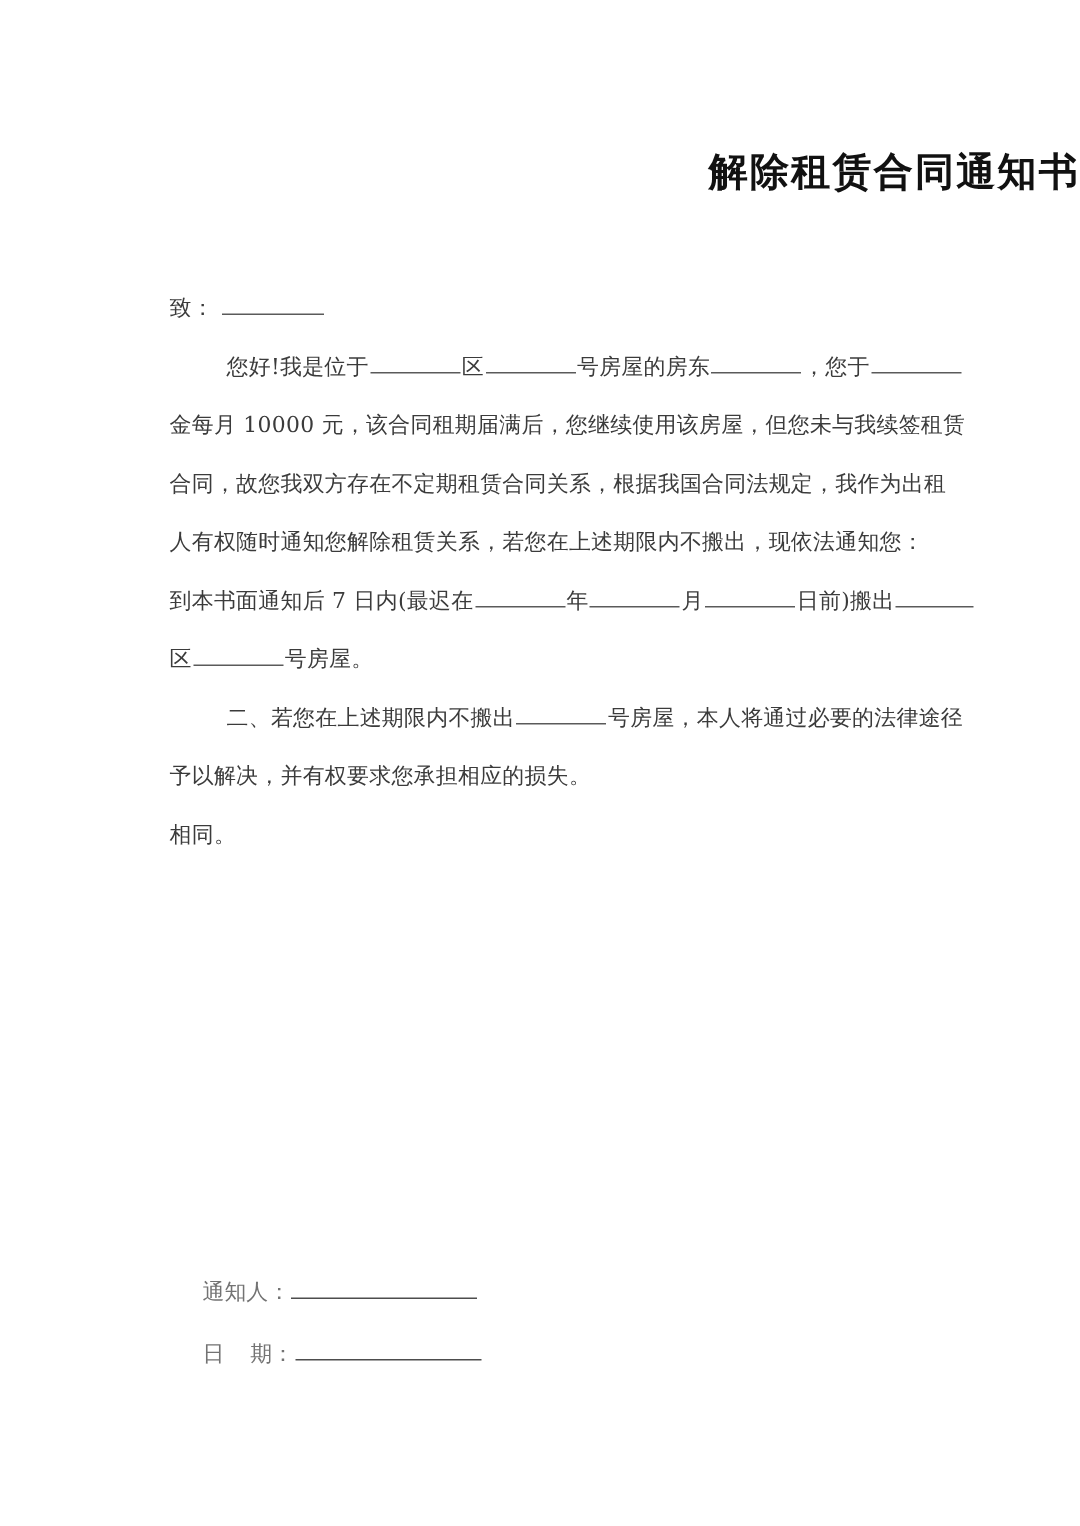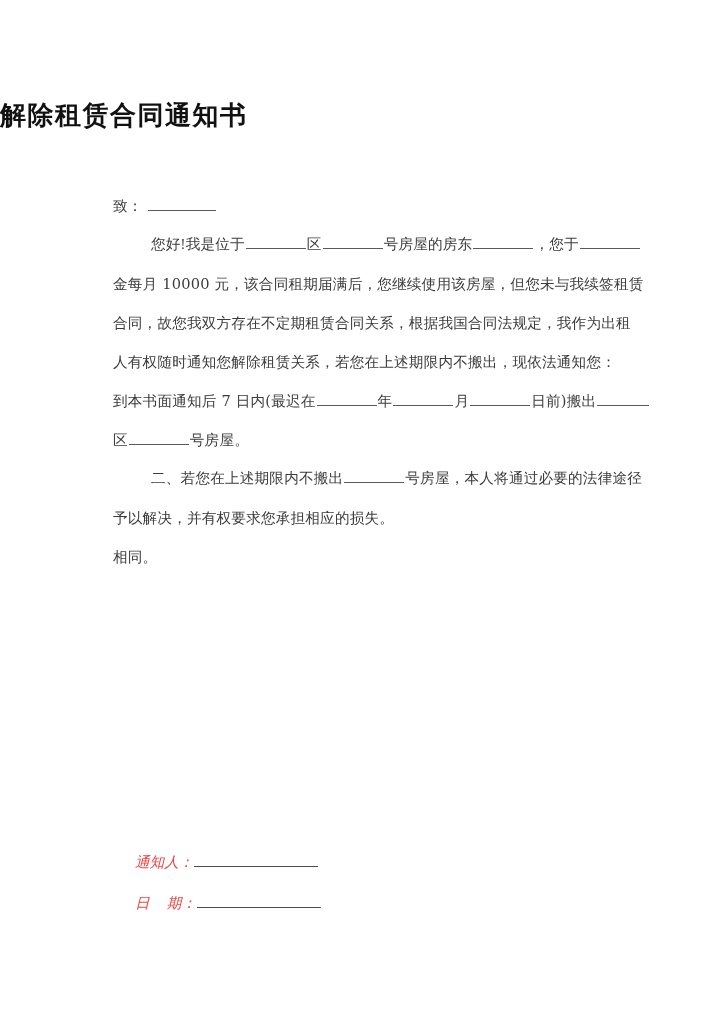--- a/index.html
+++ b/index.html
@@ -22,21 +22,21 @@
     inset: 0;
     background: #ffffff;
   }
 
   
   .doc-title {
     position: absolute;
     top: 98px;
     left: 0;
     width: 720px;
-    text-align: left;
+    text-align: right;
     font-family: "DejaVu Sans", "Liberation Sans", sans-serif;
     font-weight: 700;
     font-size: 26px;
     letter-spacing: 1.5px;
     color: #111111;
     line-height: 34px;
   }
 
   
   .body-block {
@@ -47,21 +47,21 @@
   }
 
   .line {
     font-size: 14.6px;
     line-height: 39px;
     color: #3b3b3b;
     white-space: nowrap;
     letter-spacing: 0.2px;
   }
 
-  .indent2 { padding-left: 38px; font-family: Liberation Serif, serif; }
+  .indent2 { padding-left: 38px; }
   .indent-salutation { padding-left: 0; }
 
   
   .wide-gap { display: inline-block; width: 22px; }
 
   
   .blank {
     display: inline-block;
     border-bottom: 1.6px solid #5a5a5a;
     vertical-align: baseline;
@@ -75,23 +75,22 @@
   
   .sign-block {
     position: absolute;
     top: 841px;
     left: 135px;
     width: 300px;
   }
   .sign-row {
     font-size: 14.6px;
     line-height: 41px;
-    color: #ef4444;
+    color: #737373;
     white-space: nowrap;
-    font-style: italic;
   }
   .sign-label {
     display: inline-block;
   }
   .sign-label.spaced {
     letter-spacing: 0.2px;
   }
   .sign-gap { display: inline-block; width: 17px; }
   .sign-line {
     display: inline-block;

